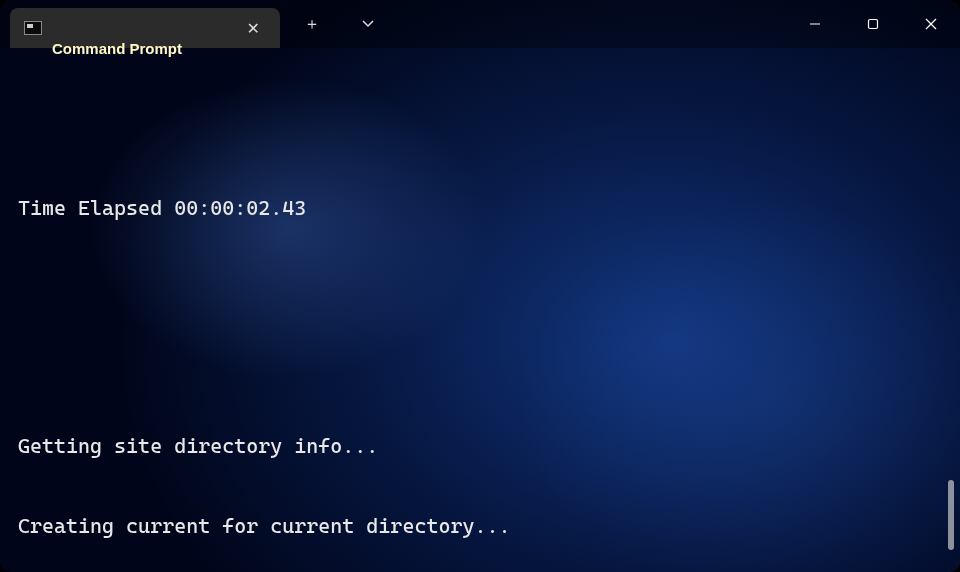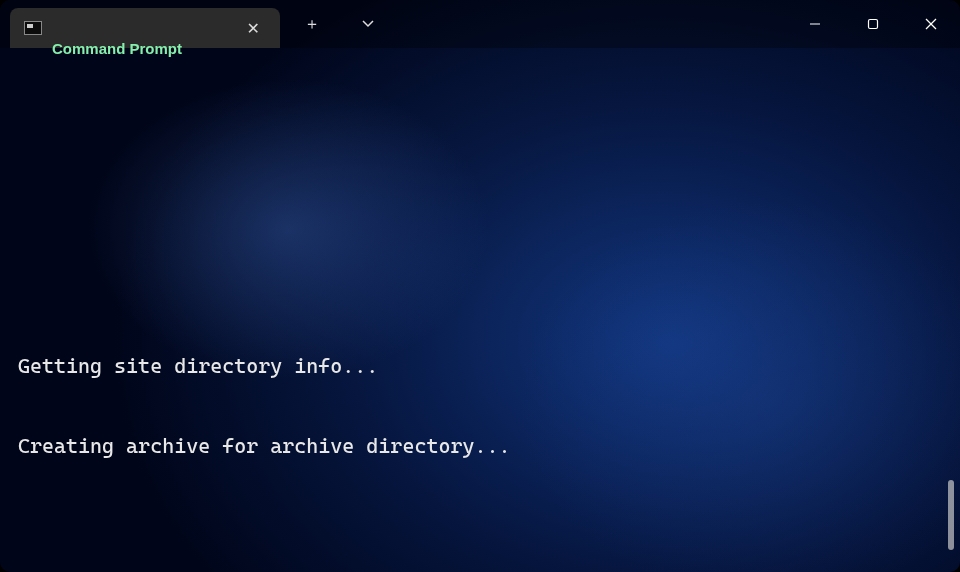--- a/index.html
+++ b/index.html
@@ -59,21 +59,21 @@
   .tab-icon::after {
     content: '';
     position: absolute;
     top: 2px;
     left: 2px;
     width: 6px;
     height: 4px;
     background: #ccc;
   }
   .tab-title {
-    color: #86efac;
+    color: #fef9c3;
     font-family: 'Segoe UI', sans-serif;
     font-size: 15px;
     font-weight: 600;
     flex: 1;
     margin-top: 40px;
   }
   .tab-close {
     color: #ddd;
     font-size: 16px;
     cursor: pointer;
@@ -173,24 +173,25 @@
         <svg width="14" height="14" viewBox="0 0 14 14">
             <line x1="2" y1="2" x2="12" y2="12"></line>
             <line x1="12" y1="2" x2="2" y2="12"></line>
           </svg>
       </div>
     </div>
   </div>
 
   <div class="terminal">
     <div class="blank"></div>
+    <span class="term-line"><span>Time Elapsed </span><span>00:00:02.43</span></span>
     <div class="blank"></div>
     <div class="blank"></div>
     <span class="term-line">Getting site directory info...</span>
-    <span class="term-line">Creating archive for archive directory...</span>
+    <span class="term-line">Creating current for current directory...</span>
     
     
     
     
     
     
     
     
     
     

